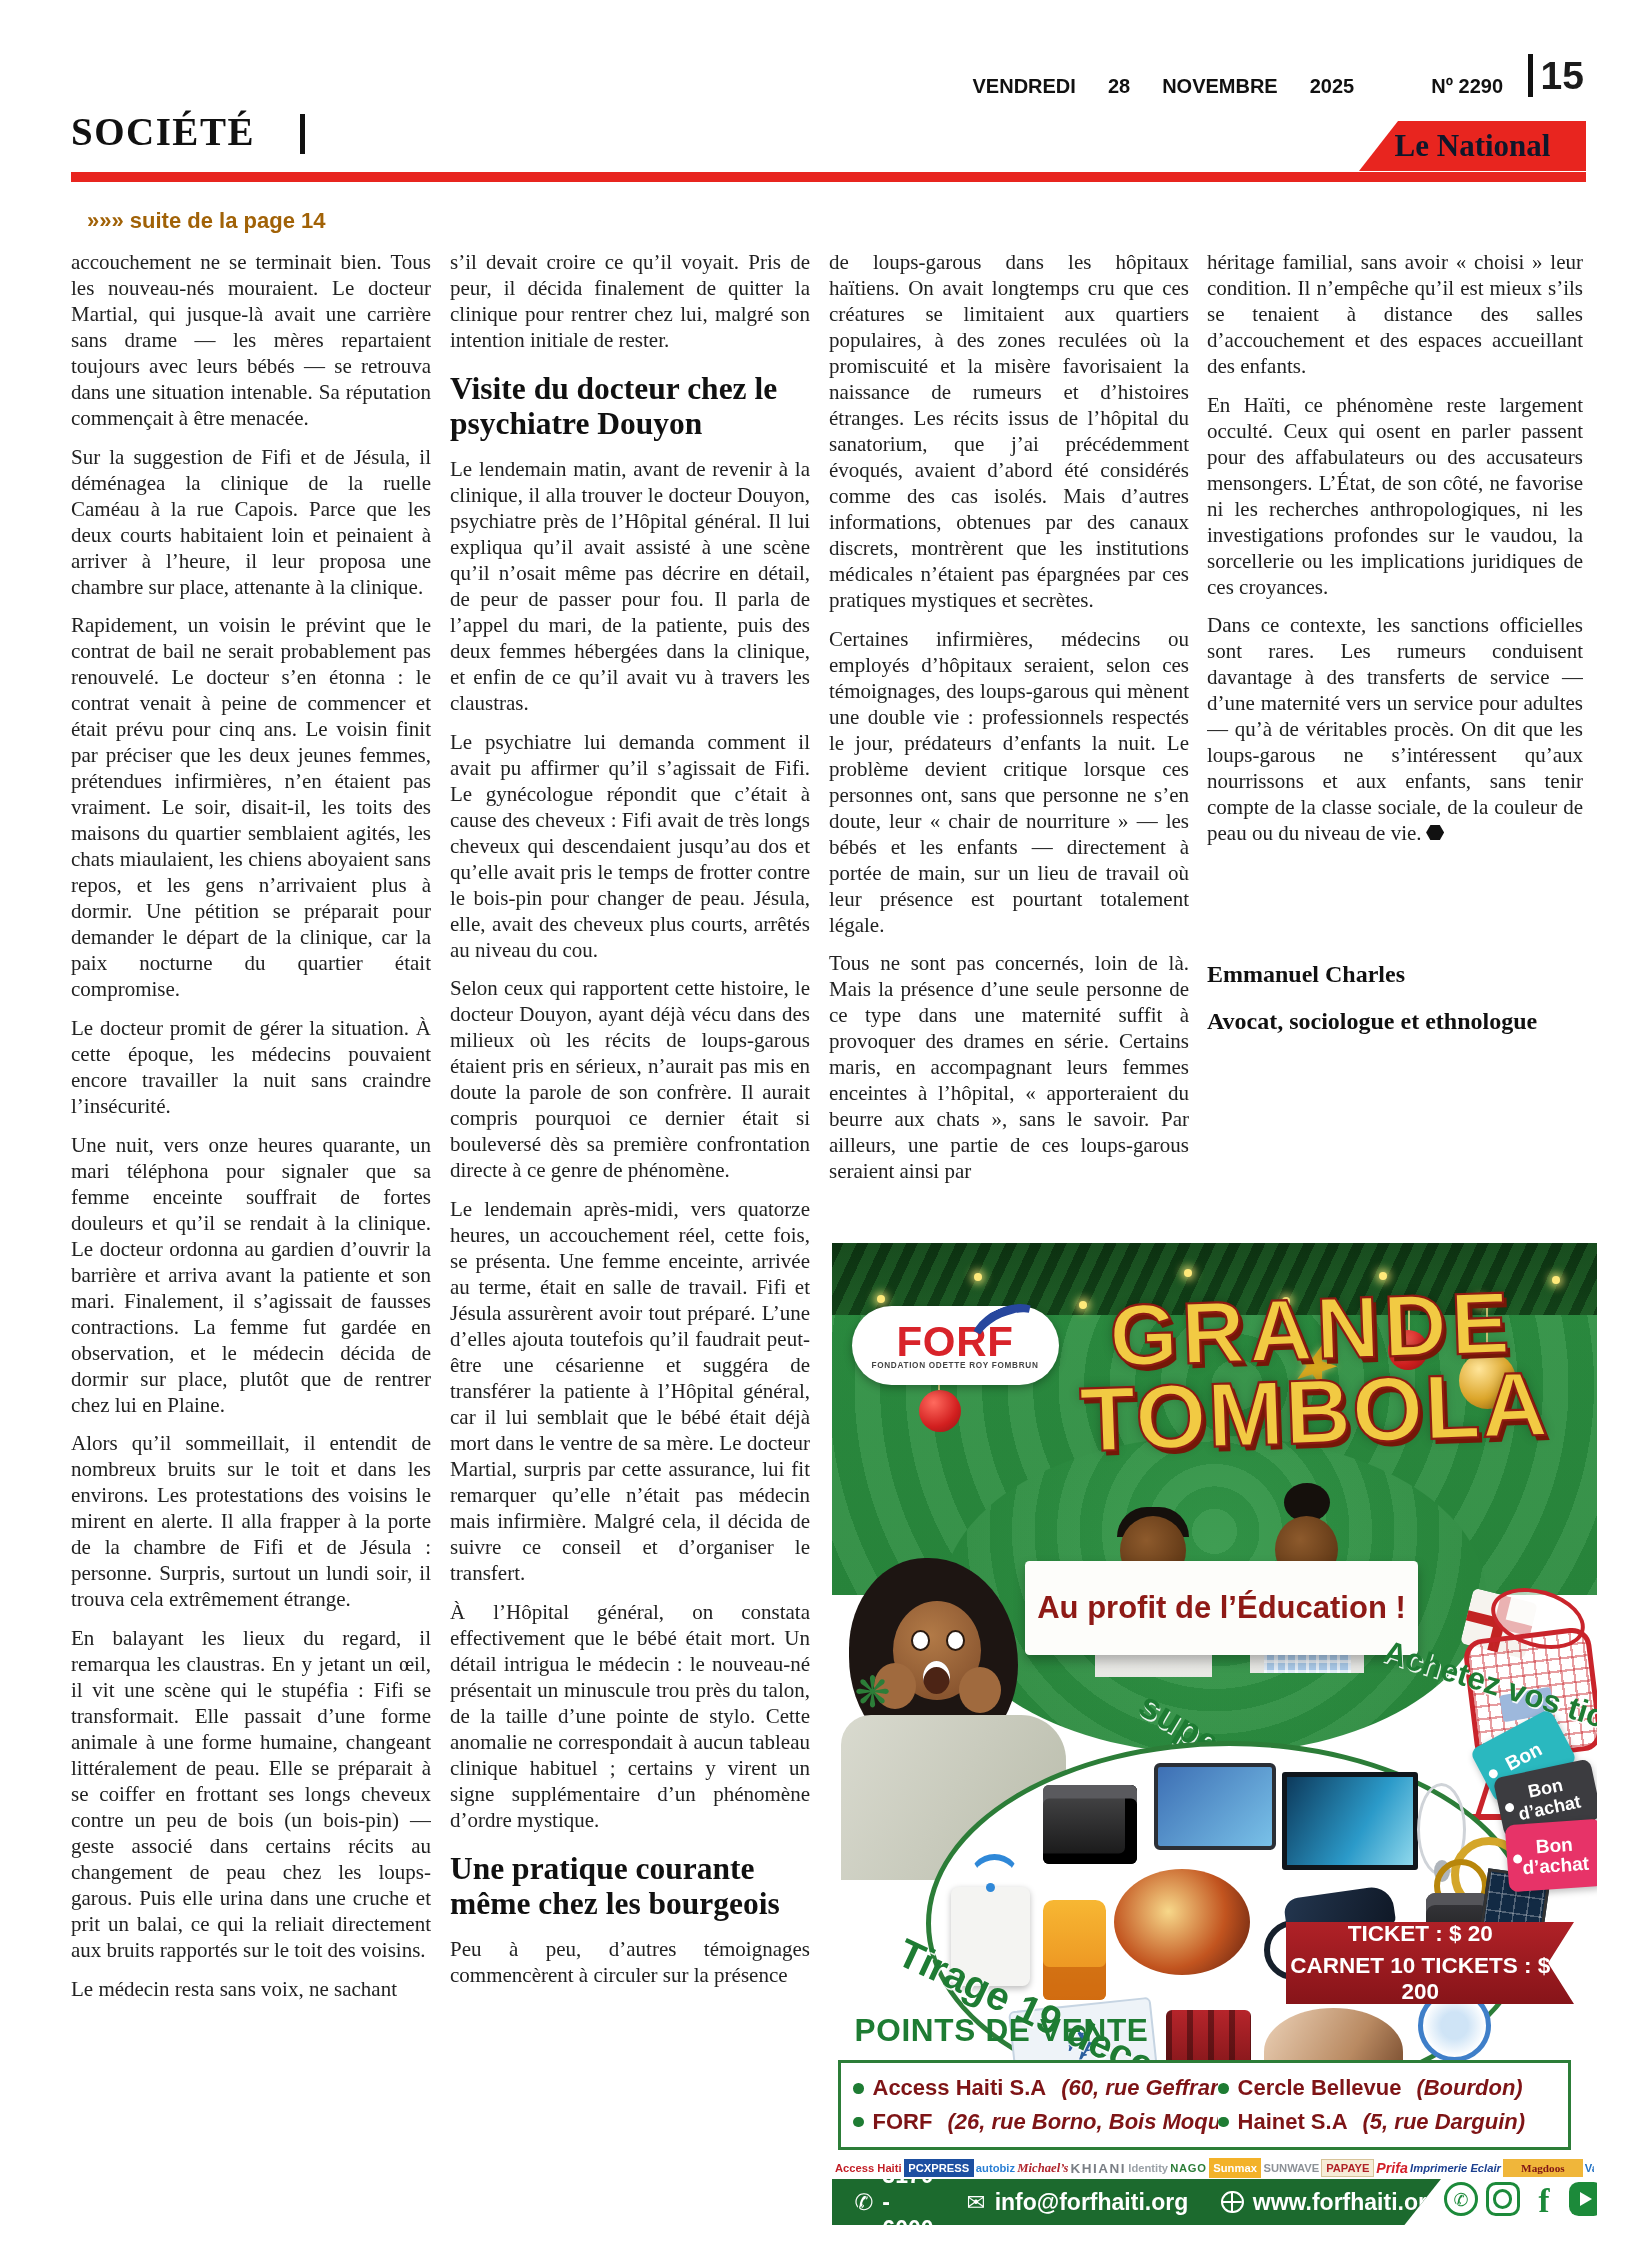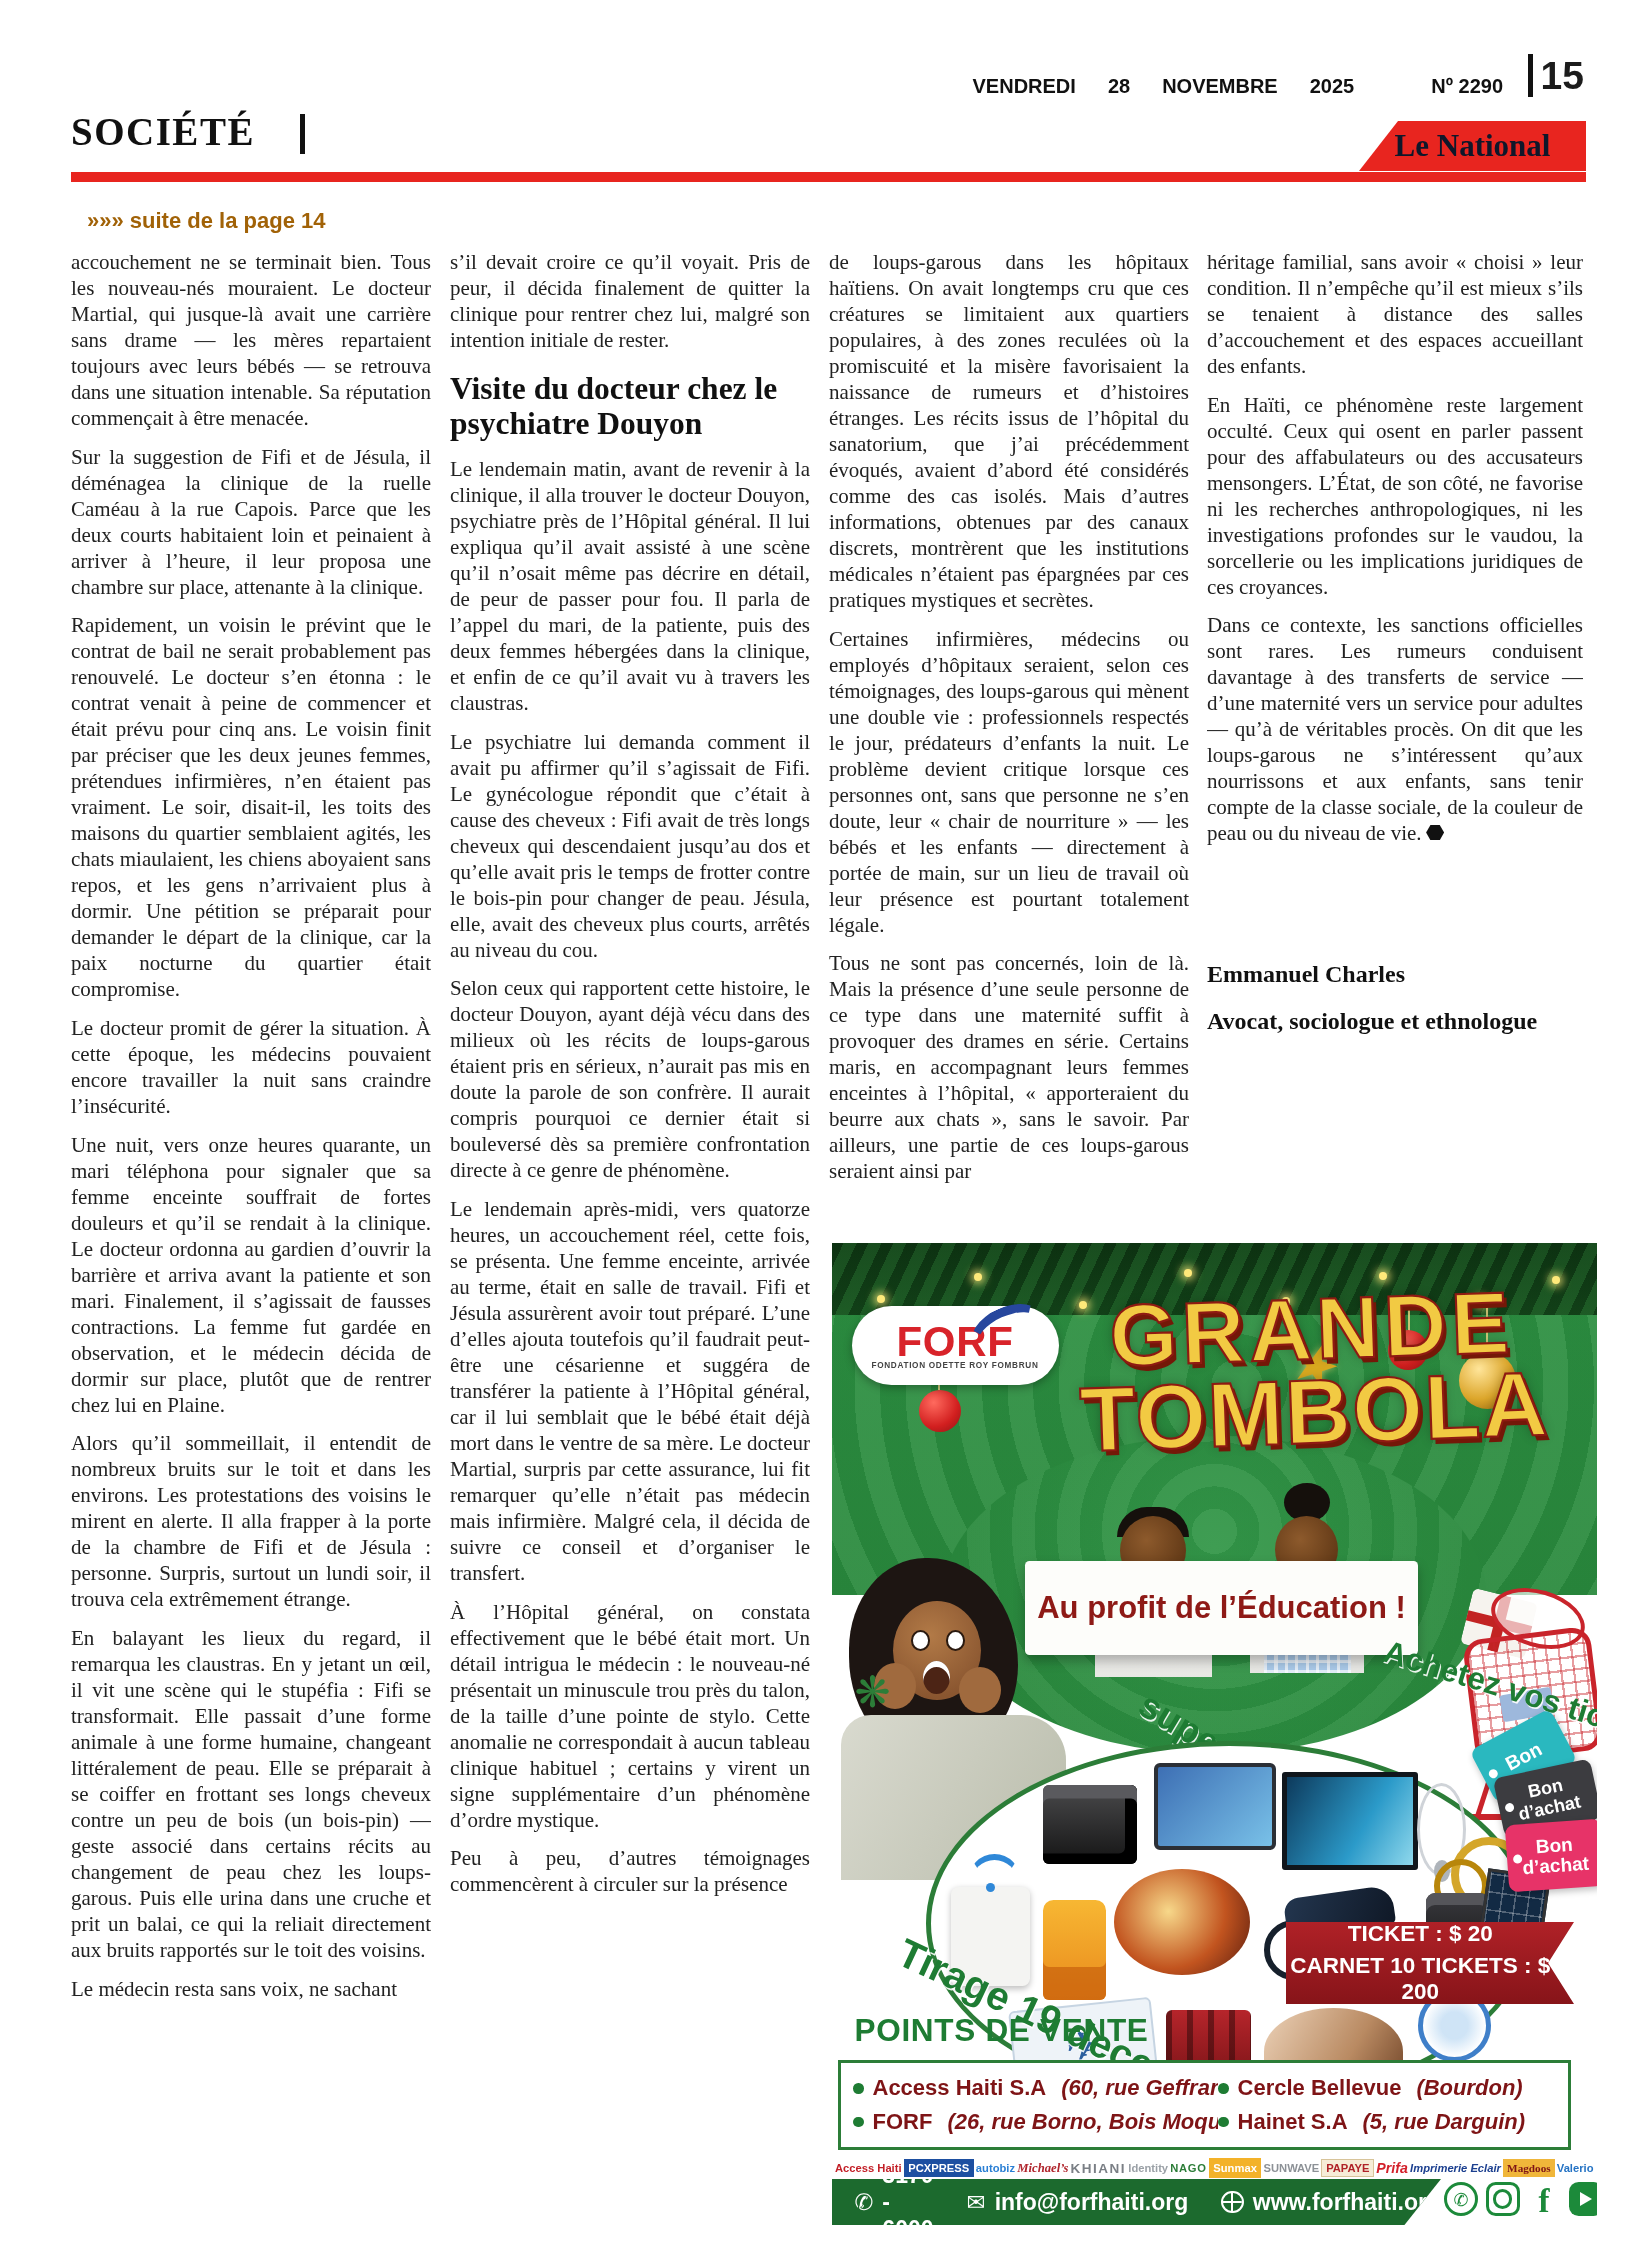--- a/index.html
+++ b/index.html
@@ -167,21 +167,21 @@
   .sponsor:nth-child(3){color:#2a7fd4;}
   .sponsor:nth-child(4){color:#b0252c;font-family:"Liberation Serif",serif;font-style:italic;font-size:12.7px;}
   .sponsor:nth-child(5){color:#7a7f85;letter-spacing:1.5px;font-size:13.5px;}
   .sponsor:nth-child(6){color:#9aa0a6;}
   .sponsor:nth-child(7){color:#2c7d38;letter-spacing:0.7px;}
   .sponsor:nth-child(8){background:#f3b229;color:#fff;padding:3.7px 4.5px;}
   .sponsor:nth-child(9){color:#8c9196;}
   .sponsor:nth-child(10){background:#f6ecd7;color:#b02127;border:0.7px solid #d8c49a;padding:2.2px 3.7px;}
   .sponsor:nth-child(11){color:#d3202a;font-size:14.2px;font-style:italic;}
   .sponsor:nth-child(12){color:#1b3f8f;font-style:italic;}
-  .sponsor:nth-child(13){background:#f0b63a;color:#7e1416;padding:3px 4px;font-family:"Liberation Serif",serif;}
+  .sponsor:nth-child(13){background:#f0b63a;color:#7e1416;padding:3px 18px;font-family:"Liberation Serif",serif;}
   .sponsor:nth-child(14){color:#2573c4;}
   .sponsor:nth-child(15){color:#d3202a;}
   .sponsor:nth-child(16){color:#222;letter-spacing:0.7px;}
   .sponsor:nth-child(17){color:#1d4fa1;font-style:italic;}
   .contact{position:absolute;left:0;top:936px;width:609px;height:46px;background:#1c6a2e;color:#fff;
       clip-path:polygon(0 0,100% 0,94% 100%,0 100%);display:flex;align-items:center;gap:33px;padding-left:22.5px;
       font-weight:bold;font-size:23px;box-sizing:border-box;}
   .ci{display:flex;align-items:center;gap:9px;}
   .ci-ic{font-family:"DejaVu Sans",sans-serif;font-size:22.5px;}
   .globe{width:22.5px;height:22.5px;border:2.2px solid #fff;border-radius:50%;box-sizing:border-box;
@@ -229,20 +229,21 @@
         <p class="para">Le médecin resta sans voix, ne sachant</p>
       </section>
     <section class="col c2">
         <p class="para">s’il devait croire ce qu’il voyait. Pris de peur, il décida finalement de quitter la clinique pour rentrer chez lui, malgré son intention initiale de rester.</p>
         <h2 class="subhead">Visite du docteur chez le psychiatre Douyon</h2>
         <p class="para">Le lendemain matin, avant de revenir à la clinique, il alla trouver le docteur Douyon, psychiatre près de l’Hôpital général. Il lui expliqua qu’il avait assisté à une scène qu’il n’osait même pas décrire en détail, de peur de passer pour fou. Il parla de l’appel du mari, de la patiente, puis des deux femmes hébergées dans la clinique, et enfin de ce qu’il avait vu à travers les claustras.</p>
         <p class="para">Le psychiatre lui demanda comment il avait pu affirmer qu’il s’agissait de Fifi. Le gynécologue répondit que c’était à cause des cheveux : Fifi avait de très longs cheveux qui descendaient jusqu’au dos et qu’elle avait pris le temps de frotter contre le bois-pin pour changer de peau. Jésula, elle, avait des cheveux plus courts, arrêtés au niveau du cou.</p>
         <p class="para">Selon ceux qui rapportent cette histoire, le docteur Douyon, ayant déjà vécu dans des milieux où les récits de loups-garous étaient pris en sérieux, n’aurait pas mis en doute la parole de son confrère. Il aurait compris pourquoi ce dernier était si bouleversé dès sa première confrontation directe à ce genre de phénomène.</p>
         <p class="para">Le lendemain après-midi, vers quatorze heures, un accouchement réel, cette fois, se présenta. Une femme enceinte, arrivée au terme, était en salle de travail. Fifi et Jésula assurèrent avoir tout préparé. L’une d’elles ajouta toutefois qu’il faudrait peut-être une césarienne et suggéra de transférer la patiente à l’Hôpital général, car il lui semblait que le bébé était déjà mort dans le ventre de sa mère. Le docteur Martial, surpris par cette assurance, lui fit remarquer qu’elle n’était pas médecin mais infirmière. Malgré cela, il décida de suivre ce conseil et d’organiser le transfert.</p>
         <p class="para">À l’Hôpital général, on constata effectivement que le bébé était mort. Un détail intrigua le médecin : le nouveau-né présentait un minuscule trou près du talon, de la taille d’une pointe de stylo. Cette anomalie ne correspondait à aucun tableau clinique habituel ; certains y virent un signe supplémentaire d’un phénomène d’ordre mystique.</p>
+        <h2 class="subhead">Une pratique courante même chez les bourgeois</h2>
         <p class="para">Peu à peu, d’autres témoignages commencèrent à circuler sur la présence</p>
       </section>
     <section class="col c3">
         <p class="para">de loups-garous dans les hôpitaux haïtiens. On avait longtemps cru que ces créatures se limitaient aux quartiers populaires, à des zones reculées où la promiscuité et la misère favorisaient la naissance de rumeurs et d’histoires étranges. Les récits issus de l’hôpital du sanatorium, que j’ai précédemment évoqués, avaient d’abord été considérés comme des cas isolés. Mais d’autres informations, obtenues par des canaux discrets, montrèrent que les institutions médicales n’étaient pas épargnées par ces pratiques mystiques et secrètes.</p>
         <p class="para">Certaines infirmières, médecins ou employés d’hôpitaux seraient, selon ces témoignages, des loups-garous qui mènent une double vie : professionnels respectés le jour, prédateurs d’enfants la nuit. Le problème devient critique lorsque ces personnes ont, sans que personne ne s’en doute, leur « chair de nourriture » — les bébés et les enfants — directement à portée de main, sur un lieu de travail où leur présence est pourtant totalement légale.</p>
         <p class="para">Tous ne sont pas concernés, loin de là. Mais la présence d’une seule personne de ce type dans une maternité suffit à provoquer des drames en série. Certains maris, en accompagnant leurs femmes enceintes à l’hôpital, « apporteraient du beurre aux chats », sans le savoir. Par ailleurs, une partie de ces loups-garous seraient ainsi par</p>
       </section>
     <section class="col c4">
         <p class="para">héritage familial, sans avoir « choisi » leur condition. Il n’empêche qu’il est mieux s’ils se tenaient à distance des salles d’accouchement et des espaces accueillant des enfants.</p>
         <p class="para">En Haïti, ce phénomène reste largement occulté. Ceux qui osent en parler passent pour des affabulateurs ou des accusateurs mensongers. L’État, de son côté, ne favorise ni les recherches anthropologiques, ni les investigations profondes sur le vaudou, la sorcellerie ou les implications juridiques de ces croyances.</p>

